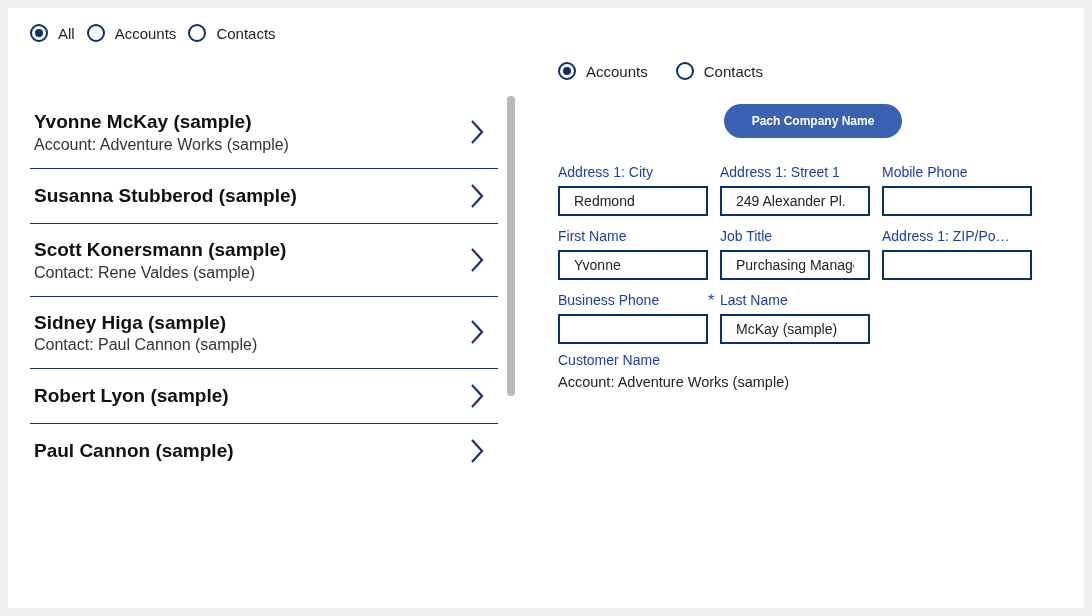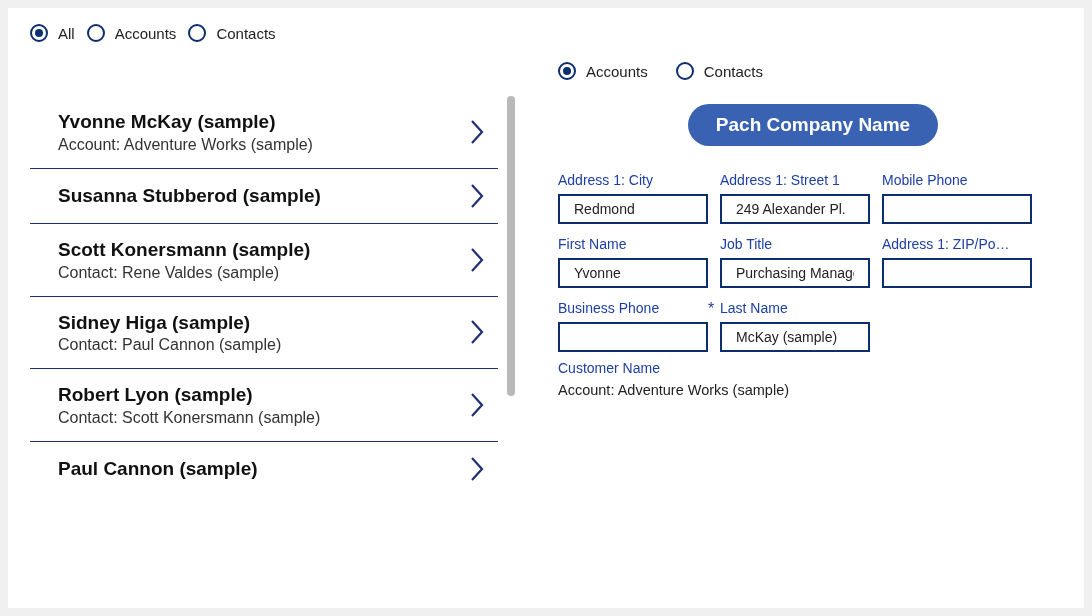--- a/index.html
+++ b/index.html
@@ -68,21 +68,21 @@
     padding-right: 8px;
   }
   .list-row {
     border-bottom: 1px solid #1d2f76;
     padding: 14px 6px 14px 4px;
     display: flex;
     align-items: center;
     justify-content: space-between;
     cursor: pointer;
   }
-  .list-row .text { flex:1;margin-left:24px; }
+  .list-row .text { flex:1; }
   .list-row .title {
     font-size: 19px;
     font-weight: 700;
     color: #111;
     line-height: 1.25;
   }
   .list-row .sub {
     font-size: 16px;
     color: #333;
     margin-top: 2px;
@@ -149,21 +149,21 @@
   }
   .dropdown-btn svg { width: 14px; height: 10px; fill: #fff; }
   .action-btn {
     display: block;
     margin: 24px auto 26px auto;
     background: #3a62b3;
     color: #fff;
     border: none;
     border-radius: 22px;
     padding: 10px 28px;
-    font-size: 19px;
+    font-size: 12px;
     font-weight: 600;
     cursor: pointer;
   }
   .fields {
     display: grid;
     grid-template-columns: repeat(3, 150px);
     column-gap: 36px;
     row-gap: 18px;
     gap: 12px;
   }
@@ -265,21 +265,20 @@
           <div class="chevron">
             <svg viewBox="0 0 14 26">
                 <path d="M2 2 L12 13 L2 24" stroke="#1d2f76" stroke-width="2.2" fill="none"></path>
               </svg>
           </div>
         </div>
 
         <div class="list-row">
           <div class="text">
             <div class="title">Robert Lyon (sample)</div>
-            <div class="sub">Contact: Scott Konersmann (sample)</div>
           </div>
           <div class="chevron">
             <svg viewBox="0 0 14 26">
                 <path d="M2 2 L12 13 L2 24" stroke="#1d2f76" stroke-width="2.2" fill="none"></path>
               </svg>
           </div>
         </div>
 
         <div class="list-row" style="border-bottom:none;">
           <div class="text">

